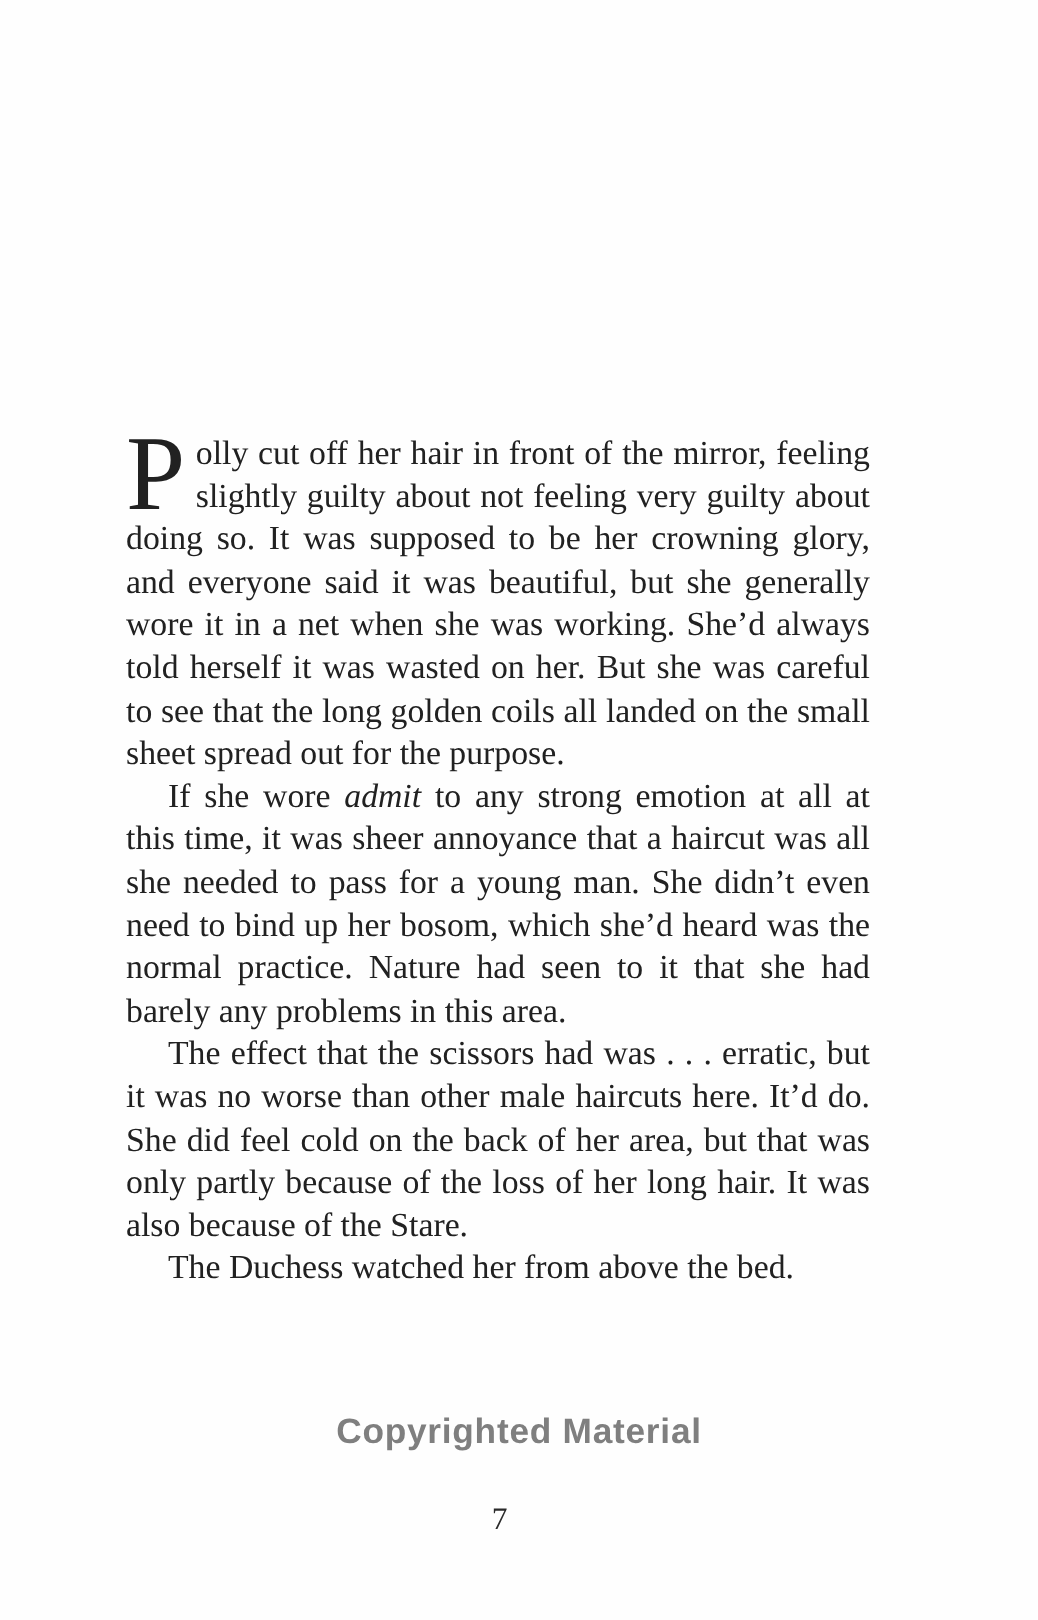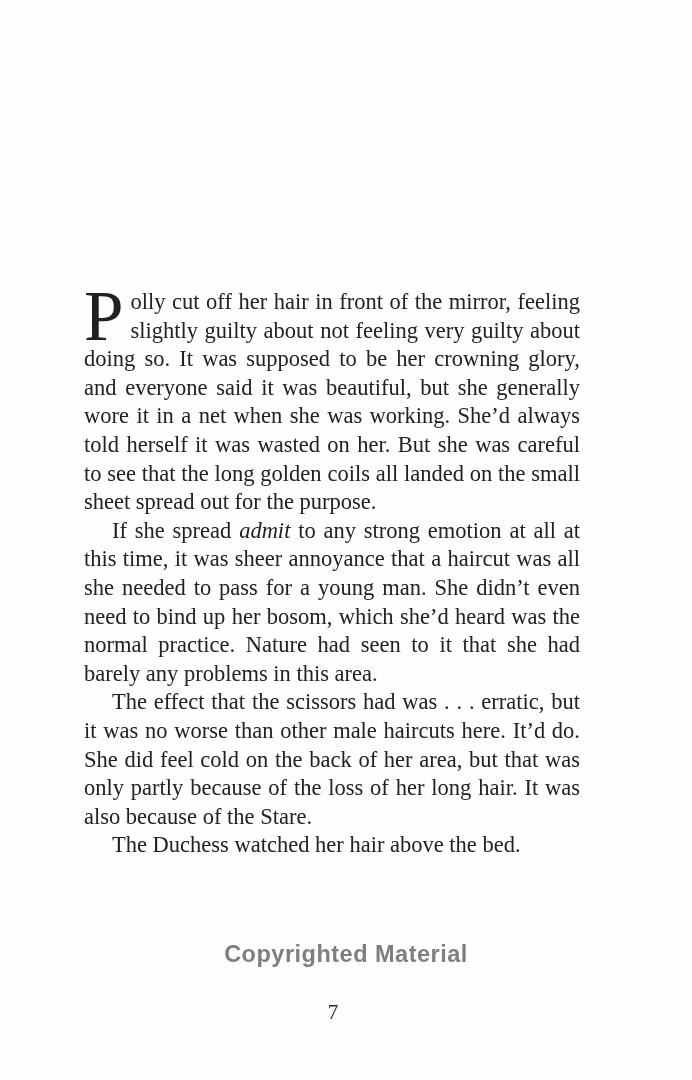--- a/index.html
+++ b/index.html
@@ -56,19 +56,19 @@
     color: #2a2a2a;
     z-index: 1;
   }
 </style>
 </head>
 <body>
 
 <div class="page">
   <div class="text-block" id="text-block">
       <p><span class="dropcap">P</span><span>olly cut off her hair in front of the mirror, feeling slightly guilty about not feeling very guilty about doing so. It was supposed to be her crowning glory, and everyone said it was beautiful, but she generally wore it in a net when she was working. She’d always told herself it was wasted on her. But she was careful to see that the long golden coils all landed on the small sheet spread out for the purpose.</span></p>
-      <p class="indent"><span>If she spread </span><span class="italic">admit</span><span> to any strong emotion at all at this time, it was sheer annoyance that a haircut was all she needed to pass for a young man. She didn’t even need to bind up her bosom, which she’d heard was the normal practice. Nature had seen to it that she had barely any problems in this area.</span></p>
+      <p class="indent"><span>If she wore </span><span class="italic">admit</span><span> to any strong emotion at all at this time, it was sheer annoyance that a haircut was all she needed to pass for a young man. She didn’t even need to bind up her bosom, which she’d heard was the normal practice. Nature had seen to it that she had barely any problems in this area.</span></p>
       <p class="indent"><span>The effect that the scissors had was . . . erratic, but it was no worse than other male haircuts here. It’d do. She did feel cold on the back of her area, but that was only partly because of the loss of her long hair. It was also because of the Stare.</span></p>
-      <p class="indent"><span>The Duchess watched her hair above the bed.</span></p>
+      <p class="indent"><span>The Duchess watched her from above the bed.</span></p>
     </div>
   <div class="watermark">Copyrighted Material</div>
   <div class="page-number">7</div>
 </div>
 
 </body></html>

